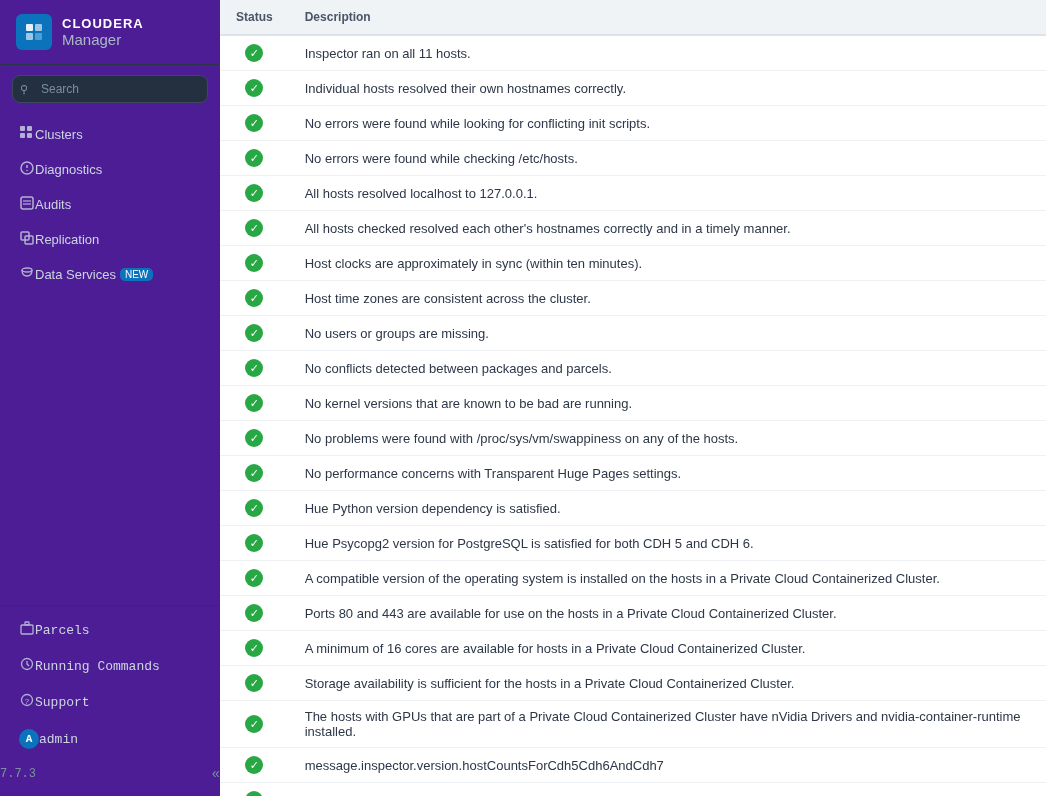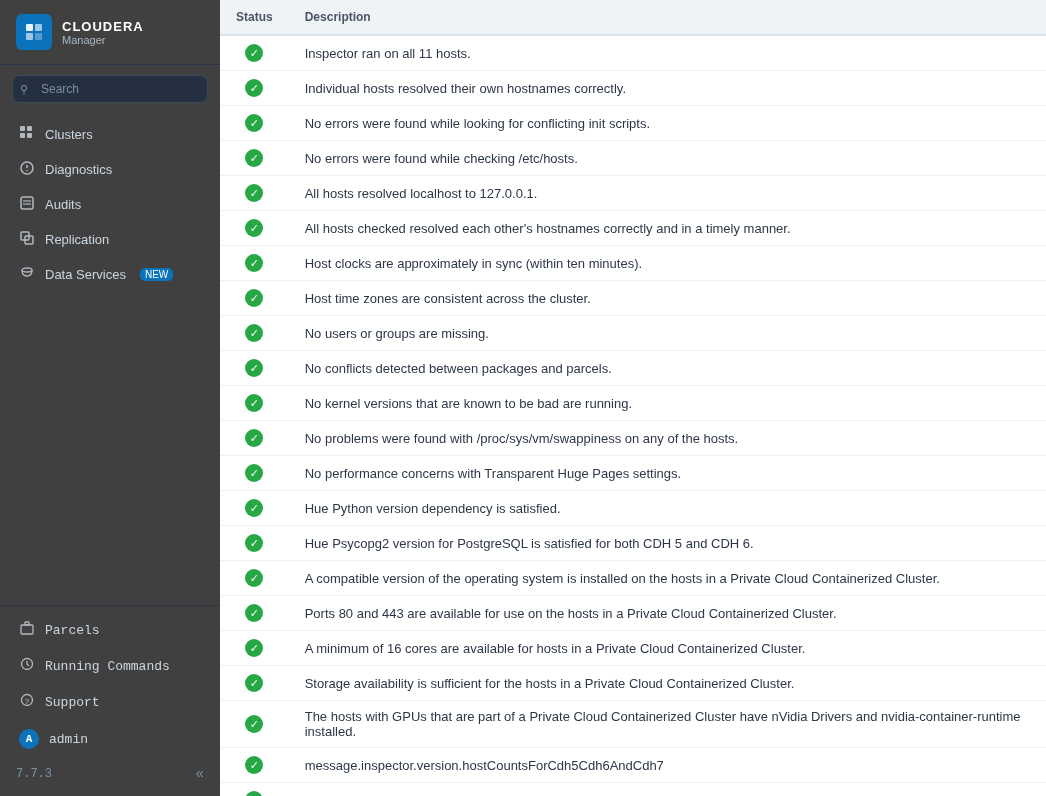--- a/index.html
+++ b/index.html
@@ -2,21 +2,21 @@
 <html><head>
   <meta charset="utf-8">
   <style>
     * { margin: 0; padding: 0; box-sizing: border-box; }
     body { font-family: 'Segoe UI', Arial, sans-serif; font-size: 13px; display: flex; height: 796px; width: 1046px; overflow: hidden; background: #fff; }
 
     
     .sidebar {
       width: 220px;
       min-width: 220px;
-      background: #404040;
+      background: #4c1d95;
       color: #ccd6e0;
       display: flex;
       flex-direction: column;
       height: 796px;
       overflow: hidden;
     }
     .sidebar-logo {
       display: flex;
       align-items: center;
       padding: 14px 16px;
@@ -30,21 +30,21 @@
       border-radius: 6px;
       display: flex;
       align-items: center;
       justify-content: center;
       color: #fff;
       font-weight: bold;
       font-size: 16px;
     }
     .logo-text { display: flex; flex-direction: column; }
     .logo-text .brand { font-weight: bold; color: #fff; font-size: 13px; letter-spacing: 1px; }
-    .logo-text .sub { font-size: 11px; color: #aab8c5; }
+    .logo-text .sub { font-size: 15px; color: #aab8c5; }
 
     .search-box {
       margin: 10px 12px;
       position: relative;
     }
     .search-box input {
       width: 100%;
       background: #243040;
       border: 1px solid #3a4a5c;
       border-radius: 8px;
@@ -61,21 +61,20 @@
       transform: translateY(-50%);
       color: #7a8fa0;
       font-size: 11px;
     }
 
     .nav-items { flex: 1; overflow-y: auto; padding: 4px 0; }
     .nav-item {
       display: flex;
       align-items: center;
       padding: 9px 16px;
-      gap: 10px;
       cursor: pointer;
       color: #ccd6e0;
       font-size: 13px;
       border-left: 3px solid transparent;
     }
     .nav-item .nav-icon { width: 16px; text-align: center; opacity: 0.8; }
     .nav-badge {
       background: #0a73bb;
       color: #fff;
       font-size: 10px;
@@ -83,21 +82,21 @@
       border-radius: 5px;
       margin-left: 4px;
     }
 
     .sidebar-bottom {
       border-top: 1px solid #2a3547;
       padding: 6px 0;
       font-family: Liberation Mono, monospace;
     }
     .sidebar-version {
-      padding: 8px 16px;
+      padding: 8px 0;
       color: #7a8fa0;
       font-size: 12px;
       display: flex;
       justify-content: space-between;
       align-items: center;
     }
     .collapse-icon {
       cursor: pointer;
       color: #7a8fa0;
       font-size: 14px;

